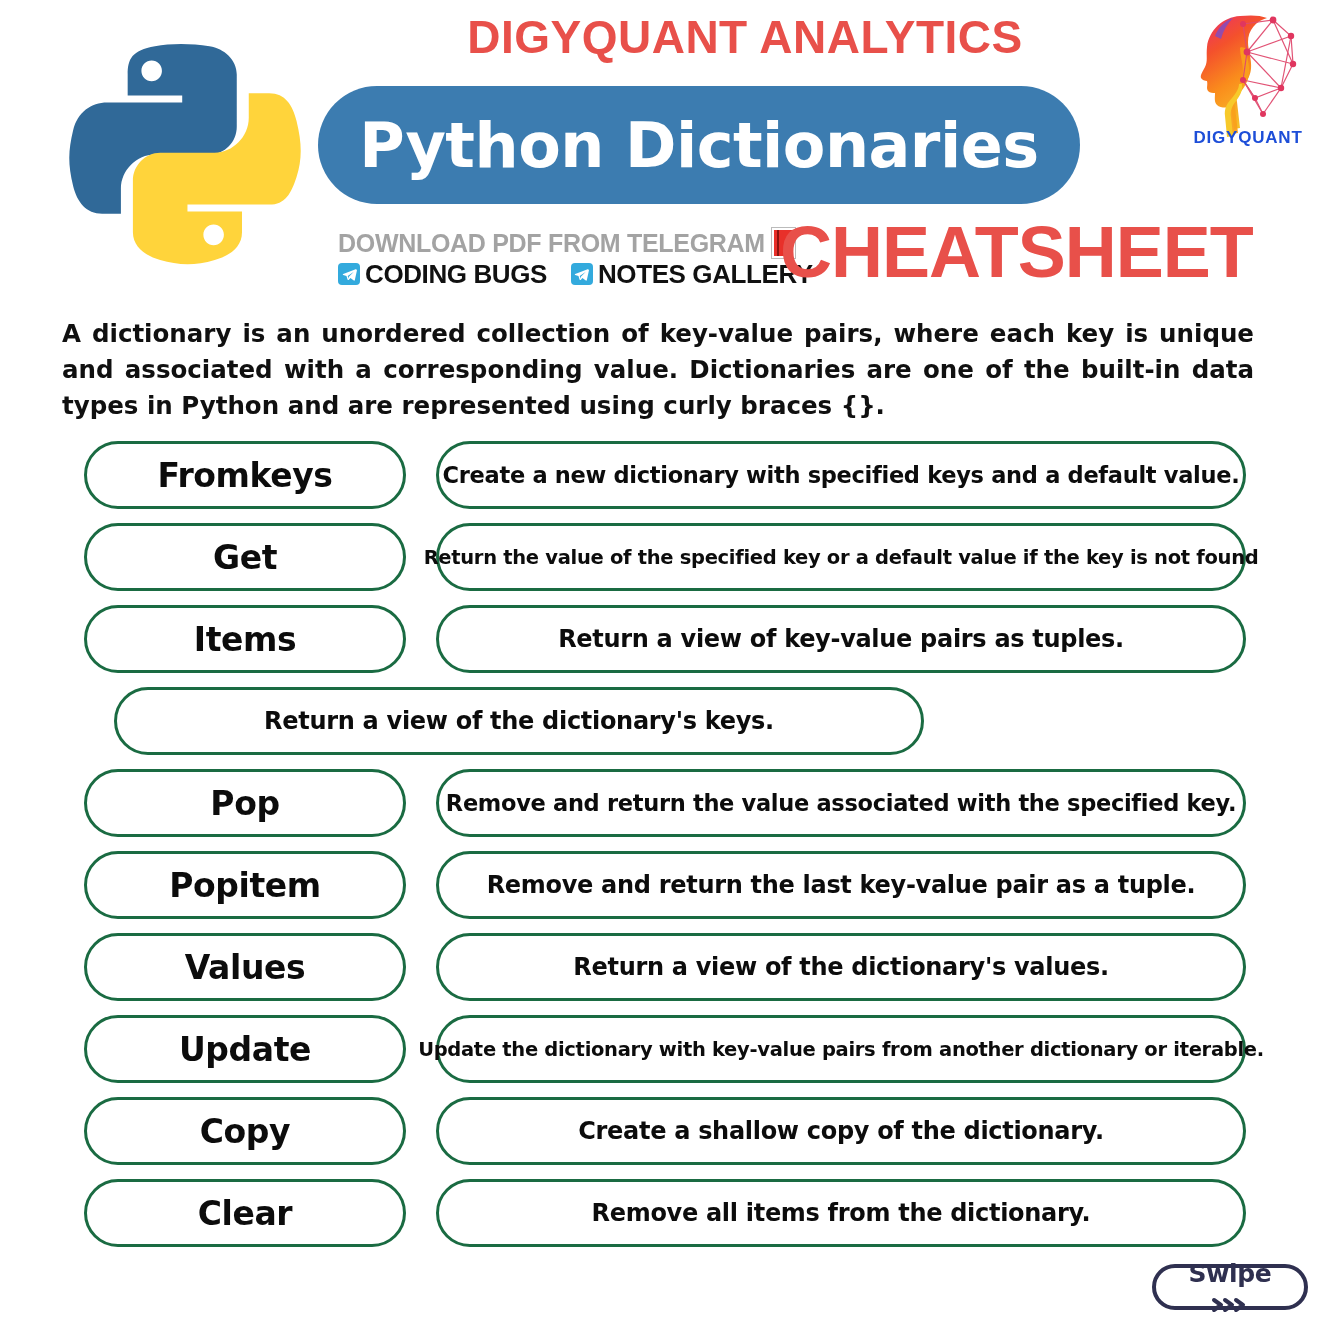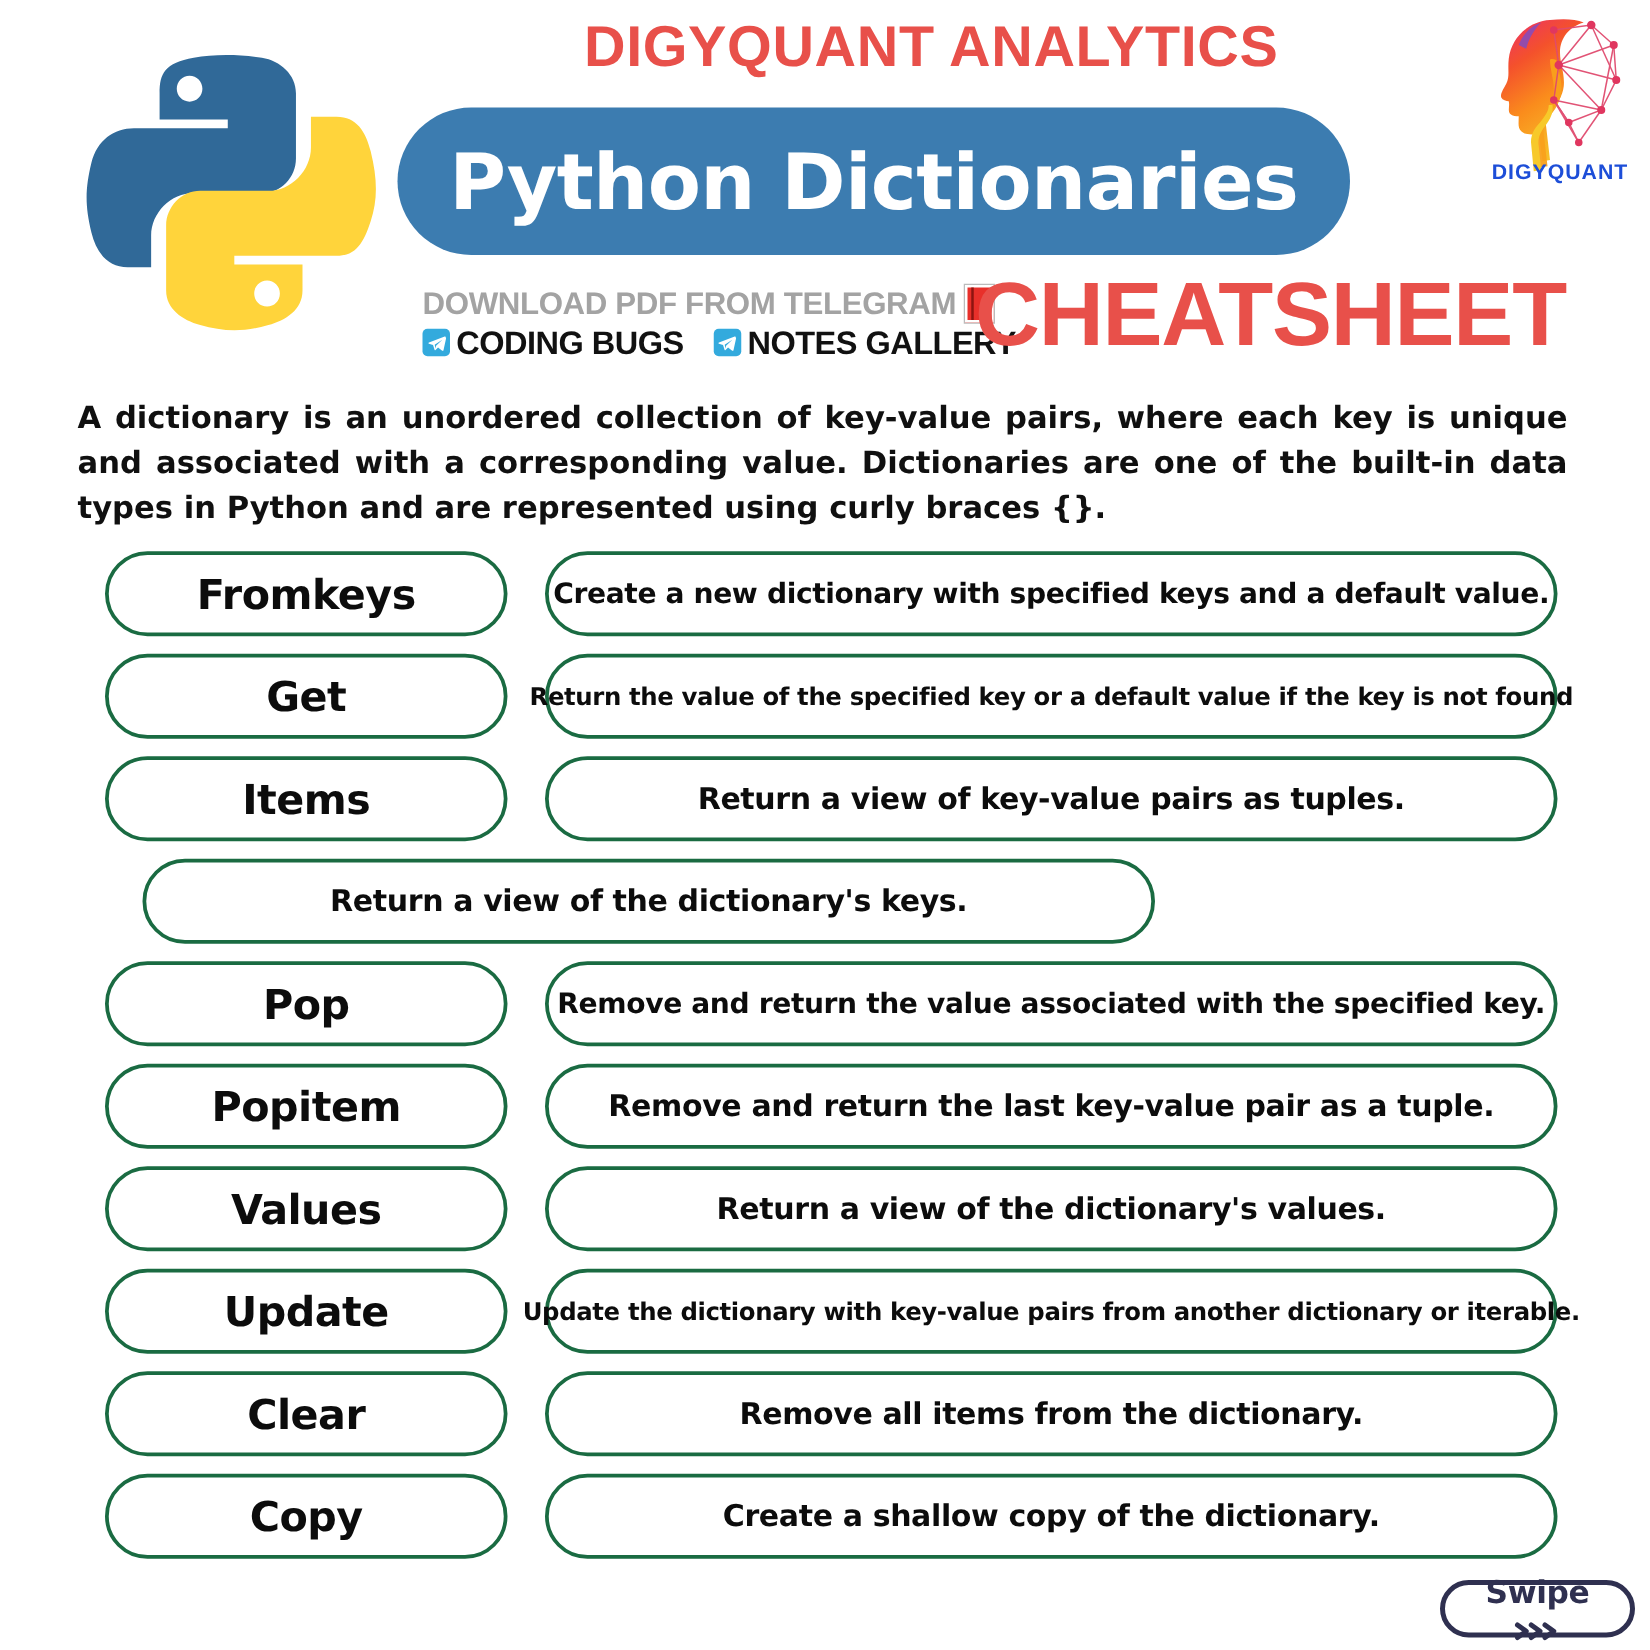--- a/index.html
+++ b/index.html
@@ -424,33 +424,33 @@
     <div class="pill pill-method">
       <span class="txt">Update</span>
     </div>
     <div class="pill pill-desc">
       <span class="txt sm">Update the dictionary with key-value pairs from another dictionary or iterable.</span>
     </div>
   </div>
 
   <div class="row">
     <div class="pill pill-method">
+      <span class="txt">Copy</span>
+    </div>
+    <div class="pill pill-desc">
+      <span class="txt">Create a shallow copy of the dictionary.</span>
+    </div>
+  </div>
+
+  <div class="row">
+    <div class="pill pill-method">
       <span class="txt">Clear</span>
     </div>
     <div class="pill pill-desc">
       <span class="txt">Remove all items from the dictionary.</span>
-    </div>
-  </div>
-
-  <div class="row">
-    <div class="pill pill-method">
-      <span class="txt">Copy</span>
-    </div>
-    <div class="pill pill-desc">
-      <span class="txt">Create a shallow copy of the dictionary.</span>
     </div>
   </div>
 
 </div>
 
 <div class="swipe">
   <span class="label">Swipe</span>
   <span class="chev">
     <svg width="40" height="20" viewBox="0 0 40 20" aria-hidden="true">
       <g fill="none" stroke="#2f3050" stroke-width="4" stroke-linecap="round" stroke-linejoin="round">

